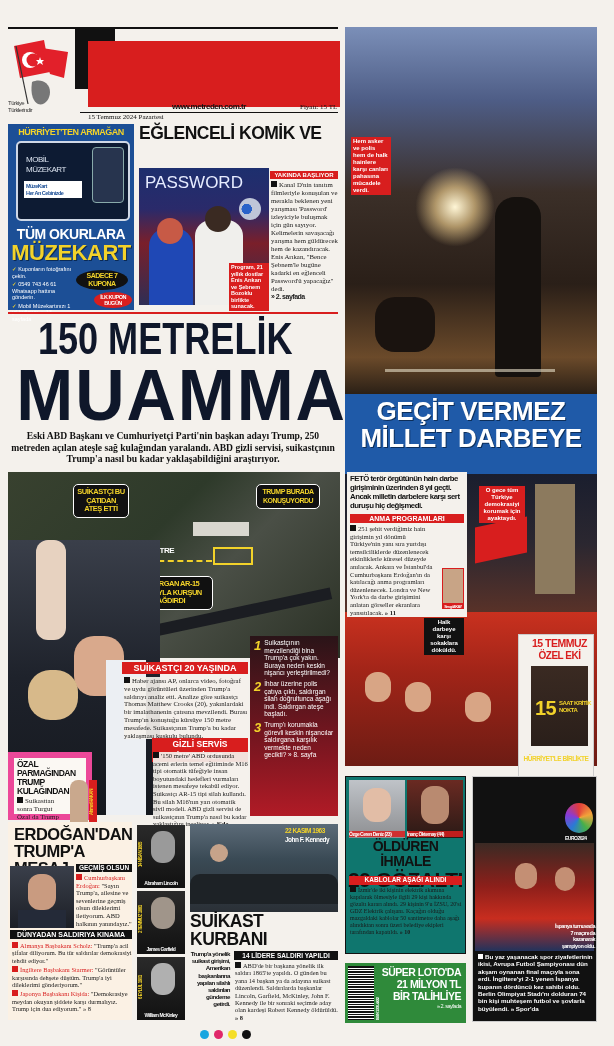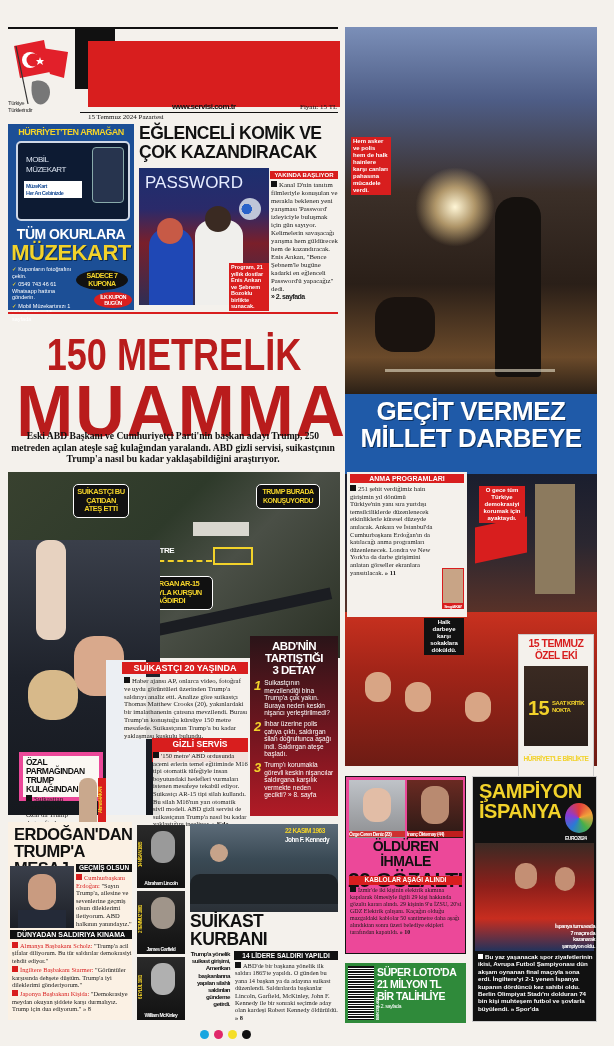--- a/index.html
+++ b/index.html
@@ -39,21 +39,21 @@
     <div>Türkiye</div>
     <div>Türklerindir</div>
   </div>
 
   <div class="abs" style="left:75px;top:27px;width:265px;height:84px;">
     <div class="abs" style="left:0;top:0;width:40px;height:62px;background:#111;"></div>
     <div class="abs" style="left:13px;top:14px;width:252px;height:66px;background:#d81e1e;"></div>
   </div>
   <div class="abs rule" style="left:80px;top:112px;width:258px;height:1px;"></div>
   <div class="abs serif" style="left:88px;top:113px;font-size:7px;">15 Temmuz 2024 Pazartesi</div>
-  <div class="abs cond" style="left:172px;top:102px;font-size:8px;">www.servisi.com.tr</div>
+  <div class="abs cond" style="left:172px;top:102px;font-size:8px;">www.metreden.com.tr</div>
   <div class="abs serif" style="left:300px;top:103px;font-size:7px;">Fiyatı: 15 TL</div>
 
   <div class="abs" style="left:535px;top:27px;width:62px;height:44px;background:#d81e1e;">
     <div class="abs cond" style="left:4px;top:3px;font-size:32px;line-height:36px;color:#111;">15</div>
     <svg class="abs" style="left:24px;top:6px" width="36" height="32" viewBox="0 0 36 32">
         <circle cx="14" cy="16" r="13" fill="#fff"></circle>
         <circle cx="18" cy="16" r="10.5" fill="#d81e1e"></circle>
         <polygon points="28,13 29,16 32,16 30,18 31,21 28,19 25,21 26,18 24,16 27,16" fill="#fff"></polygon>
       </svg>
   </div>
@@ -89,39 +89,38 @@
     <div style="margin-bottom:2px"><span style="color:#f2d22a;font-weight:bold">✓</span> <span>Kuponların fotoğrafını çekin.</span></div>
     <div style="margin-bottom:2px"><span style="color:#f2d22a;font-weight:bold">✓</span> <span>0549 743 46 61 Whatsapp hattına gönderin.</span></div>
     <div><span style="color:#f2d22a;font-weight:bold">✓</span> <span>Mobil Müzekartınızı 1 yıl kullanın. » 13. sayfada</span></div>
   </div>
   <div class="abs cond" style="left:68px;top:146px;width:52px;height:20px;border-radius:50%;background:#111;color:#f2d22a;font-size:7px;line-height:8px;text-align:center;padding-top:2px;">SADECE 7 KUPONA</div>
   <div class="abs cond" style="left:86px;top:168px;width:38px;height:16px;border-radius:50%;background:#d81e1e;color:#fff;font-size:5.5px;line-height:6px;text-align:center;padding-top:2px;">İLK KUPON BUGÜN</div>
 </div>
 
 <div class="abs cond" style="left:139px;top:124px;width:200px;font-size:17.5px;line-height:19px;color:#111;">
   <div>EĞLENCELİ KOMİK VE</div>
-  <div>ÇOK KAZANDIRACAK</div>
 </div>
 <div class="abs photo" style="left:139px;top:168px;width:130px;height:137px;background:linear-gradient(180deg,#1d2f6e 0%,#2a2a6a 30%,#7a1f2a 55%,#2e2e55 100%);">
   <div class="abs cond" style="left:6px;top:5px;font-size:17px;color:#e6ecff;font-weight:normal;letter-spacing:0;">PASSWORD</div>
   <div class="abs" style="left:100px;top:30px;width:22px;height:22px;border-radius:50%;background:radial-gradient(circle at 35% 50%,#2a63c9 0 28%,#bfc6d8 30% 100%);"></div>
   <div class="abs" style="left:10px;top:60px;width:44px;height:77px;background:#1f48b5;border-radius:18px 18px 0 0;"></div>
   <div class="abs" style="left:18px;top:50px;width:26px;height:26px;border-radius:50%;background:#c75a46;"></div>
   <div class="abs" style="left:56px;top:52px;width:48px;height:85px;background:#f0efec;border-radius:16px 16px 0 0;"></div>
   <div class="abs" style="left:66px;top:38px;width:26px;height:26px;border-radius:50%;background:#3a2a22;"></div>
 </div>
 <div class="abs cap" style="left:229px;top:263px;width:40px;font-size:5.5px;line-height:6.5px;">Program, 21 yıllık dostlar Enis Arıkan ve Şebnem Bozoklu birlikte sunacak.</div>
 <div class="abs bar redbg" style="left:270px;top:171px;width:68px;font-size:6px;line-height:8px;">YAKINDA BAŞLIYOR</div>
 <div class="abs body-txt" style="left:271px;top:181px;width:67px;font-size:6.8px;line-height:8px;">
   <span class="bullet"></span><span>Kanal D'nin tanıtım filmleriyle konuşulan ve merakla beklenen yeni yarışması 'Password' izleyiciyle buluşmak için gün sayıyor. Kelimelerin savaşacağı yarışma hem güldürecek hem de kazandıracak. Enis Arıkan, "Bence Şebnem'le bugüne kadarki en eğlenceli Password'ü yapacağız" dedi.</span>
   <div class="cond" style="font-size:7px;">» 2. sayfada</div>
 </div>
 <div class="abs" style="left:8px;top:312px;width:330px;height:2px;background:#d81e1e;"></div>
 
-<div class="abs" style="left:8px;top:332px;width:332px;text-align:center;font-family:'Liberation Sans',sans-serif;font-weight:900;color:#b91c1c;">
+<div class="abs" style="left:8px;top:316px;width:332px;font-family:'Liberation Sans',sans-serif;font-weight:900;color:#0f172a;">
   <div style="font-size:44px;line-height:46px;font-weight:bold;transform:scaleX(.82);transform-origin:center;white-space:nowrap;">150 METRELİK</div>
   <div style="font-size:72px;line-height:66px;font-weight:bold;letter-spacing:2px;transform:scaleX(.95);transform-origin:center;">MUAMMA</div>
 </div>
 <div class="abs serif" style="left:10px;top:430px;width:326px;text-align:center;font-size:9.6px;line-height:11.5px;font-weight:bold;color:#111;">Eski ABD Başkanı ve Cumhuriyetçi Parti'nin başkan adayı Trump, 250 metreden açılan ateşle sağ kulağından yaralandı. ABD gizli servisi, suikastçının Trump'a nasıl bu kadar yaklaşabildiğini araştırıyor.</div>
 
 <div class="abs photo" style="left:8px;top:472px;width:332px;height:186px;background:linear-gradient(135deg,#38412f 0%,#2e3a2a 40%,#4a4f46 60%,#2a3024 100%);">
   <div class="abs" style="left:70px;top:80px;width:36px;height:26px;border:2px solid #f2d22a;background:#6b6b60;transform:rotate(-10deg);"></div>
   <div class="abs" style="left:205px;top:75px;width:40px;height:18px;border:2px solid #f2d22a;"></div>
   <div class="abs" style="left:112px;top:88px;width:92px;height:0;border-top:2px dashed #f2d22a;"></div>
   <div class="abs" style="left:185px;top:50px;width:56px;height:14px;background:#d9d7cf;"></div>
@@ -132,21 +131,21 @@
 <div class="abs cond" style="left:135px;top:546px;font-size:8px;color:#fff;">150 METRE</div>
 <div class="abs cond" style="left:125px;top:576px;width:88px;padding:3px;background:#111;color:#f2d22a;border:1px solid #fff;border-radius:5px;font-size:7.5px;line-height:8.5px;text-align:center;">SALDIRGAN AR-15 SİLAHIYLA KURŞUN YAĞDIRDI</div>
 
 <div class="abs photo" style="left:8px;top:540px;width:152px;height:275px;background:linear-gradient(180deg,#3a3f4a 0%,#1e222b 50%,#15181e 100%);">
   <div class="abs" style="left:28px;top:0;width:30px;height:100px;background:#e7d2c0;border-radius:12px;"></div>
   <div class="abs" style="left:66px;top:96px;width:50px;height:60px;background:#d9a98c;border-radius:20px;"></div>
   <div class="abs" style="left:20px;top:130px;width:50px;height:50px;background:#d7b98a;border-radius:22px;"></div>
   <div class="abs" style="left:98px;top:120px;width:40px;height:155px;background:#eceff3;"></div>
 </div>
 
-<div class="abs" style="left:8px;top:752px;width:84px;height:49px;background:#fbf8f3;border:4px solid #ec4899;margin-left:11px;">
+<div class="abs" style="left:8px;top:752px;width:84px;height:68px;background:#fbf8f3;border:6px solid #ec4899;">
   <div class="cond" style="font-size:8.5px;line-height:9px;padding:2px 3px 0;">
     <div>ÖZAL PARMAĞINDAN</div>
     <div>TRUMP KULAĞINDAN</div>
   </div>
   <div class="body-txt" style="padding:1px 3px;width:54px;font-size:7px;line-height:8px;">
     <span class="bullet"></span><span>Suikasttan sonra Turgut Özal da Trump da taraftarlarını coşturmasını bildi.</span> <b>» 4</b>
   </div>
   <div class="abs" style="left:56px;top:22px;width:18px;height:44px;background:#c9a88d;border-radius:8px 8px 0 0;"></div>
   <div class="abs cond" style="left:75px;top:22px;width:8px;height:44px;background:#d81e1e;color:#f2d22a;font-size:4.5px;writing-mode:vertical-rl;transform:rotate(180deg);text-align:center;">Ahmet HAKAN</div>
 </div>
@@ -154,25 +153,20 @@
 <div class="abs bar redbg" style="left:122px;top:662px;width:126px;font-size:9px;line-height:12px;">SUİKASTÇI 20 YAŞINDA</div>
 <div class="abs body-txt" style="left:124px;top:677px;width:124px;font-size:6.8px;line-height:7.8px;background:rgba(244,241,236,.92);">
   <span class="bullet"></span><span>Haber ajansı AP, onlarca video, fotoğraf ve uydu görüntüleri üzerinden Trump'a saldırıyı analiz etti. Analize göre suikastçı Thomas Matthew Crooks (20), yakınlardaki bir imalathanenin çatısına mevzilendi. Burası Trump'ın konuştuğu kürsüye 150 metre mesafede. Suikastçının Trump'a bu kadar yaklaşması kuşkulu bulundu.</span>
 </div>
 <div class="abs bar redbg" style="left:152px;top:738px;width:96px;font-size:8.5px;line-height:12px;">GİZLİ SERVİS İNCELİYOR</div>
 <div class="abs body-txt" style="left:153px;top:752px;width:95px;font-size:6.6px;line-height:7.6px;background:rgba(244,241,236,.92);">
   <span class="bullet"></span><span>'150 metre' ABD ordusunda acemi erlerin temel eğitiminde M16 tipi otomatik tüfeğiyle insan boyutundaki hedefleri vurmaları istenen mesafeye tekabül ediyor. Suikastçı AR-15 tipi silah kullandı. Bu silah M16'nın yarı otomatik sivil modeli. ABD gizli servisi de suikastçının Trump'a nasıl bu kadar yaklaştığını inceliyor.</span> <b>» 8'de</b>
 </div>
 
 <div class="abs" style="left:250px;top:636px;width:88px;height:180px;background:linear-gradient(180deg,#2a1418 0%,#7a1620 60%,#b11b26 100%);">
-  <div class="cond" style="text-align:center;color:#fff;font-size:11.5px;line-height:12px;padding-top:4px;">
-    <div>ABD'NİN</div>
-    <div>TARTIŞTIĞI</div>
-    <div>3 DETAY</div>
-  </div>
   <div style="padding:3px 4px;font-family:'Liberation Sans',sans-serif;font-size:6.5px;line-height:7.6px;color:#fff;">
     <div style="display:flex;gap:3px;margin-bottom:3px;">
         <span style="color:#f2d22a;font-weight:bold;font-size:13px;line-height:13px;font-style:italic;">1</span>
         <span>Suikastçının mevzilendiği bina Trump'a çok yakın. Buraya neden keskin nişancı yerleştirilmedi?</span>
       </div>
     <div style="display:flex;gap:3px;margin-bottom:3px;">
         <span style="color:#f2d22a;font-weight:bold;font-size:13px;line-height:13px;font-style:italic;">2</span>
         <span>İhbar üzerine polis çatıya çıktı, saldırgan silah doğrultunca aşağı indi. Saldırgan ateşe başladı.</span>
       </div>
     <div style="display:flex;gap:3px;">
@@ -254,41 +248,42 @@
   </div>
   <div class="abs cap" style="left:134px;top:92px;width:46px;text-align:center;">O gece tüm Türkiye demokrasiyi korumak için ayaktaydı.</div>
   <div class="abs photo" style="left:0;top:218px;width:252px;height:154px;background:linear-gradient(180deg,#c9311f 0%,#a02418 40%,#6d1c14 100%);">
     <div class="abs" style="left:20px;top:60px;width:26px;height:30px;border-radius:12px;background:#d8a585;"></div>
     <div class="abs" style="left:60px;top:70px;width:26px;height:30px;border-radius:12px;background:#d8a585;"></div>
     <div class="abs" style="left:120px;top:80px;width:26px;height:30px;border-radius:12px;background:#d8a585;"></div>
   </div>
   <div class="abs cap" style="left:79px;top:224px;width:40px;text-align:center;background:#111;">Halk darbeye karşı sokaklara döküldü.</div>
 </div>
 <div class="abs" style="left:347px;top:472px;width:120px;height:145px;background:#f4f1ec;">
+  <div class="cond" style="font-size:7.8px;line-height:9px;padding:2px 3px;">FETÖ terör örgütünün hain darbe girişiminin üzerinden 8 yıl geçti. Ancak milletin darbelere karşı sert duruşu hiç değişmedi.</div>
   <div class="bar redbg" style="margin:2px 3px;font-size:7px;line-height:9px;">ANMA PROGRAMLARI</div>
   <div class="body-txt" style="padding:0 3px;font-size:6.6px;line-height:7.6px;width:90px;">
     <span class="bullet"></span><span>251 şehit verdiğimiz hain girişimin yıl dönümü Türkiye'nin yanı sıra yurtdışı temsilciliklerde düzenlenecek etkinliklerle küresel düzeyde anılacak. Ankara ve İstanbul'da Cumhurbaşkanı Erdoğan'ın da katılacağı anma programları düzenlenecek. Londra ve New York'ta da darbe girişimini anlatan görseller ekranlara yansıtılacak.</span> <b>» 11</b>
   </div>
   <div class="abs" style="left:95px;top:96px;width:22px;height:36px;background:#c8a486;border:1px solid #d81e1e;"></div>
   <div class="abs cond" style="left:95px;top:132px;width:22px;background:#d81e1e;color:#fff;font-size:4px;text-align:center;">Sevgi AKAY</div>
 </div>
 
-<div class="abs" style="left:518px;top:634px;width:76px;height:164px;background:#f4f1ec;border:1px solid #ccc;">
+<div class="abs" style="left:518px;top:634px;width:76px;height:164px;background:#f4f1ec;border:1px solid #ccc;padding-left:7px;">
   <div class="cond red" style="text-align:center;font-size:10.5px;line-height:11px;padding-top:3px;">
     <div>15 TEMMUZ</div>
     <div style="font-size:10px;line-height:14px;">ÖZEL EKİ</div>
   </div>
   <div style="margin:3px 5px;height:80px;background:linear-gradient(180deg,#3a2a22 0%,#2a1f1a 100%);position:relative;">
     <div class="abs cond" style="left:4px;top:32px;font-size:20px;line-height:20px;color:#f2d22a;">15</div>
     <div class="abs cond" style="left:28px;top:34px;width:38px;font-size:6px;line-height:7px;color:#f2d22a;">SAAT KRİTİK NOKTA</div>
   </div>
 </div>
 <div class="abs cond" style="left:515px;top:755px;width:82px;text-align:center;font-size:6.5px;color:#f2d22a;">HÜRRİYET'LE BİRLİKTE</div>
 
-<div class="abs" style="left:345px;top:776px;width:121px;height:178px;background:#ec4899;border:1px solid #111;">
+<div class="abs" style="left:345px;top:776px;width:121px;height:178px;background:#0f766e;border:1px solid #111;">
   <div class="abs" style="left:3px;top:3px;width:56px;height:58px;background:linear-gradient(180deg,#bfc3c8,#8e8f92);">
     <div class="abs" style="left:14px;top:8px;width:28px;height:34px;border-radius:12px;background:#e2bda6;"></div>
   </div>
   <div class="abs" style="left:61px;top:3px;width:56px;height:58px;background:linear-gradient(180deg,#6a2a22,#2a1a16);">
     <div class="abs" style="left:14px;top:6px;width:28px;height:38px;border-radius:12px;background:#b98a70;"></div>
   </div>
   <div class="abs cond" style="left:3px;top:54px;width:56px;font-size:5px;color:#fff;background:rgba(216,30,30,.85);">Özge Ceren Deniz (23)</div>
   <div class="abs cond" style="left:61px;top:54px;width:56px;font-size:5px;color:#fff;background:rgba(216,30,30,.85);">İnanç Öktemay (44)</div>
   <div class="abs cond" style="left:0;top:62px;width:119px;text-align:center;">
     <div style="font-size:14px;line-height:15px;">ÖLDÜREN İHMALE</div>
@@ -296,33 +291,29 @@
   </div>
   <div class="abs bar redbg" style="left:3px;top:99px;width:113px;font-size:6.5px;line-height:8.5px;">KABLOLAR AŞAĞI ALINDI</div>
   <div class="abs body-txt" style="left:4px;top:109px;width:113px;font-size:6px;line-height:7px;">
     <span class="bullet"></span><span>İzmir'de iki kişinin elektrik akımına kapılarak ölmesiyle ilgili 29 kişi hakkında gözaltı kararı alındı. 29 kişinin 9'u İZSU, 20'si GDZ Elektrik çalışanı. Kaçağın olduğu mazgaldaki kablolar 50 santimetre daha aşağı alındıktan sonra üzeri belediye ekipleri tarafından kapatıldı.</span> <b>» 10</b>
   </div>
 </div>
 
 <div class="abs" style="left:345px;top:963px;width:121px;height:60px;background:#2f8a3a;">
   <div class="abs" style="left:3px;top:3px;width:26px;height:54px;background:repeating-linear-gradient(0deg,#111 0 1px,#fff 1px 2px,#111 2px 4px,#fff 4px 5px);"></div>
   <div class="abs cond" style="left:30px;top:3px;height:54px;font-size:4px;color:#fff;writing-mode:vertical-rl;transform:rotate(180deg);">ISSN 1300-4432</div>
-  <div class="abs cond" style="left:32px;top:3px;width:84px;text-align:left;color:#fff;font-size:10.5px;line-height:12px;">
+  <div class="abs cond" style="left:32px;top:3px;width:84px;text-align:right;color:#fff;font-size:10.5px;line-height:12px;">
     <div>SÜPER LOTO'DA</div>
     <div>21 MİLYON TL</div>
     <div>BİR TALİHLİYE</div>
     <div style="font-size:5.5px;line-height:8px;font-weight:normal;">» 2. sayfada</div>
   </div>
 </div>
 
 <div class="abs" style="left:472px;top:776px;width:125px;height:246px;background:#111;border:1px solid #ccc;">
-  <div class="cond" style="color:#f2d22a;font-size:20px;line-height:20px;padding:4px 0 0 6px;">
-    <div>ŞAMPİYON</div>
-    <div>İSPANYA</div>
-  </div>
   <div class="abs" style="left:92px;top:26px;width:28px;height:30px;border-radius:50%;background:conic-gradient(#e23b3b,#f2a33a,#46b04a,#2a7ad5,#8a3ad5,#e23b3b);"></div>
   <div class="abs cond" style="left:92px;top:58px;font-size:5px;color:#fff;">EURO2024</div>
   <div class="abs photo" style="left:2px;top:66px;width:119px;height:108px;background:linear-gradient(180deg,#3a2a24 0%,#8d1f1a 40%,#c82d1f 70%,#22335c 100%);">
     <div class="abs" style="left:40px;top:20px;width:22px;height:26px;border-radius:10px;background:#c48f74;"></div>
     <div class="abs" style="left:80px;top:24px;width:20px;height:24px;border-radius:10px;background:#c48f74;"></div>
   </div>
   <div class="abs cond" style="left:80px;top:146px;width:42px;font-size:5.5px;line-height:6.5px;color:#fff;text-align:right;">İspanya turnuvada 7 maçını da kazanarak şampiyon oldu.</div>
   <div class="abs" style="left:5px;top:176px;width:116px;font-family:'Liberation Sans',sans-serif;font-size:6.2px;line-height:7.4px;color:#fff;font-weight:bold;">
     <span style="display:inline-block;width:5px;height:5px;background:#fff;margin-right:2px;"></span><span>Bu yaz yaşanacak spor ziyafetlerinin ikisi, Avrupa Futbol Şampiyonası dün akşam oynanan final maçıyla sona erdi. İngiltere'yi 2-1 yenen İspanya kupanın dördüncü kez sahibi oldu. Berlin Olimpiyat Stadı'nı dolduran 74 bin kişi muhteşem futbol ve şovlarla büyülendi.</span> <span>» Spor'da</span>
   </div>

